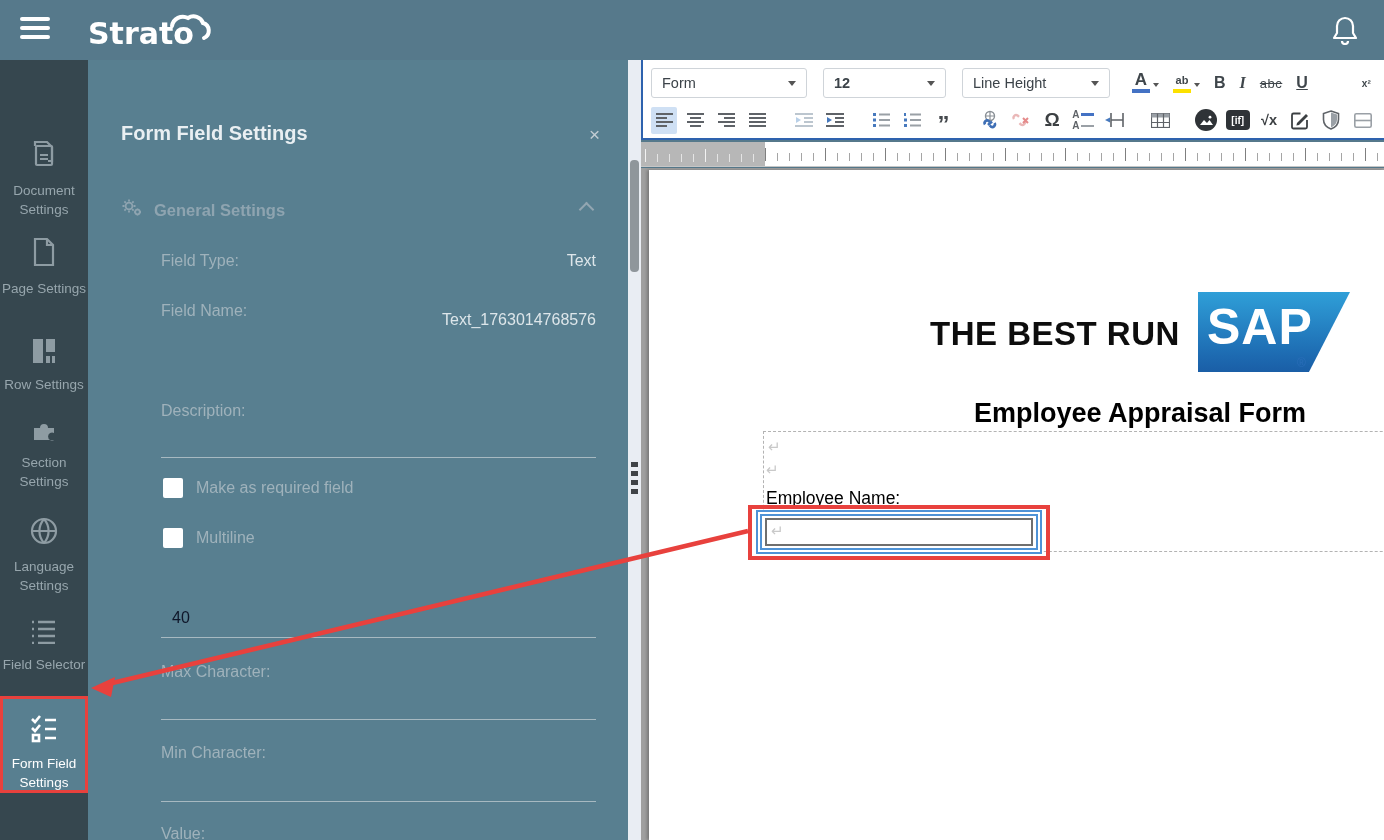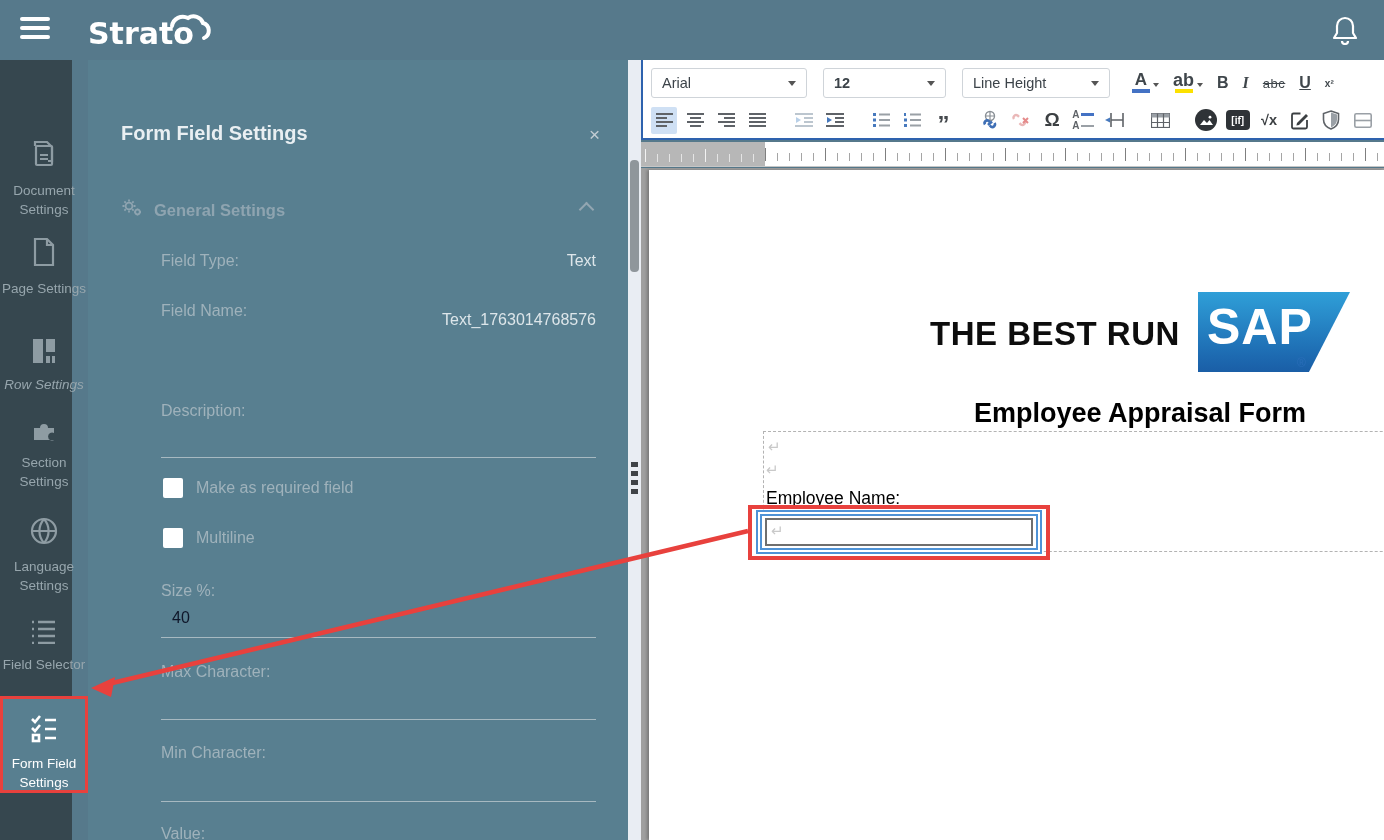--- a/index.html
+++ b/index.html
@@ -8,25 +8,25 @@
   .app { position:relative; width:1384px; height:840px; overflow:hidden; }
 
   
   .topbar { position:absolute; left:0; top:0; width:1384px; height:60px; background:#56798b; z-index:20; }
   .hamburger { position:absolute; left:20px; top:17px; width:30px; height:26px; cursor:pointer; }
   .hamburger span { display:block; width:30px; height:4px; background:#fff; border-radius:2px; margin-bottom:5px; }
   .logo { position:absolute; left:88px; top:6px; }
   .bell { position:absolute; right:26px; top:15px; }
 
   
-  .sidebar { position:absolute; left:0; top:60px; width:72px; height:780px; background:#36474f; z-index:15; }
+  .sidebar { position:absolute; left:0; top:60px; width:88px; height:780px; background:#36474f; z-index:15; }
   .sb-item { position:absolute; left:0; width:88px; text-align:center; color:#97a6ad; font-size:13.5px; line-height:19px; cursor:pointer; }
   .sb-item .sb-icon { display:block; margin:0 auto 6px auto; }
   .sb-item svg { stroke:#8e9ca3; fill:none; }
-  .sb-doc { top:78px; } .sb-page { top:176px; } .sb-row { top:278px;font-style:italic; }
+  .sb-doc { top:78px; } .sb-page { top:176px; } .sb-row { top:278px; }
   .sb-sec { top:354px; } .sb-lang { top:456px; } .sb-fsel { top:558px; }
   .sb-ffs { top:636px; height:97px; padding-top:14px; background:#587f90; border:3px solid #e8413d; color:#fff; }
   .sb-ffs svg { stroke:#fff; }
 
   
   .panel { position:absolute; left:88px; top:60px; width:540px; height:780px; background:#587f90; z-index:10; }
   .pr { position:absolute; left:33px; right:32px; }
   .panel-title { top:62px; font-size:20px; font-weight:600; color:#e9eff2; }
   .panel-close { position:absolute; top:64px; right:28px; left:auto; color:#c3cdd3; font-size:19px; cursor:pointer; }
   .sec-head { top:138px; display:flex; align-items:center; color:#8ea4b0; font-weight:700; font-size:16.5px; }
@@ -64,21 +64,21 @@
   .caret { width:0; height:0; border-left:4px solid transparent; border-right:4px solid transparent; border-top:5px solid #555; }
   .g-group { display:flex; align-items:center; gap:14px; margin-left:6px; }
   .g-btn { display:flex; align-items:flex-end; color:#3f464b; cursor:pointer; font-size:16px; font-weight:700; }
   .fc-stack { display:flex; flex-direction:column; align-items:center; line-height:14px; }
   .fc-bar { width:18px; height:4px; margin-top:2px; }
   .bar-blue { background:#4472c4; } .bar-yellow { background:#fce100; }
   .mini-caret { width:0; height:0; border-left:3.5px solid transparent; border-right:3.5px solid transparent; border-top:4px solid #555; margin:0 0 6px 3px; }
   .t-italic { font-family:"Liberation Serif",serif; font-style:italic; font-weight:700; }
   .t-strike { text-decoration:line-through; font-size:13px; font-weight:400; letter-spacing:.5px; }
   .t-under { text-decoration:underline; }
-  .t-sup { font-size:10px; }
+  .t-sup { font-size:10px;margin-left:40px; }
   .tb-row2 { gap:5px; margin-top:1px; }
   .tb-icon { width:27px; height:27px; display:flex; align-items:center; justify-content:center; cursor:pointer; border-radius:2px; color:#3c4043; }
   .tb-icon.sel { background:#cfe0f4; }
   .tb-gap { width:10px; }
   .q-glyph { font-size:24px; font-weight:700; color:#45494d; line-height:10px; transform:translateY(5px); }
   .omega { font-size:19px; font-weight:600; }
   .sqrtx { font-size:14.5px; font-weight:600; }
   .dark-badge { background:#2f3337; color:#fff; border-radius:4px; font-size:10px; font-weight:700; width:24px; height:20px; display:flex; align-items:center; justify-content:center; }
   .img-badge { background:#2f3337; border-radius:50%; width:22px; height:22px; display:flex; align-items:center; justify-content:center; }
   .a-lines { display:flex; flex-direction:column; gap:2px; }
@@ -241,21 +241,20 @@
 
     <div class="pr cb-row r-cb1">
       <span class="checkbox"></span>
       <span>Make as required field</span>
     </div>
     <div class="pr cb-row r-cb2">
       <span class="checkbox"></span>
       <span>Multiline</span>
     </div>
 
-    <div class="pr r-label r-size">Size %:</div>
     <div class="pr r-sizeval">40</div>
     <div class="pr u-line l-size"></div>
 
     <div class="pr r-label r-max">Max Character:</div>
     <div class="pr u-line l-max"></div>
 
     <div class="pr r-label r-min">Min Character:</div>
     <div class="pr u-line l-min"></div>
 
     <div class="pr r-label r-value">Value:</div>
@@ -269,42 +268,42 @@
         <i></i>
         <i></i>
         <i></i>
       </div>
   </div>
 
   <div class="editor">
     <div class="toolbar">
       <div class="tb-row tb-row1">
         <div class="tb-select w-arial">
-          <span>Arial</span>
+          <span>Form</span>
             <span class="caret"></span>
         </div>
         <div class="tb-select w-size">
           <span>12</span>
             <span class="caret"></span>
         </div>
         <div class="tb-select w-lh">
           <span>Line Height</span>
             <span class="caret"></span>
         </div>
         <div class="g-group">
           <div class="g-btn">
             <span class="fc-stack">
                 <span style="font-size:17px">A</span>
                 <span class="fc-bar bar-blue"></span>
               </span>
             <span class="mini-caret"></span>
           </div>
           <div class="g-btn">
             <span class="fc-stack">
-                <span style="font-size:18px">ab</span>
+                <span style="font-size:11px">ab</span>
                 <span class="fc-bar bar-yellow"></span>
               </span>
             <span class="mini-caret"></span>
           </div>
           <span class="g-btn">B</span>
           <span class="g-btn t-italic">I</span>
           <span class="g-btn t-strike">abc</span>
           <span class="g-btn t-under">U</span>
           <span class="g-btn t-sup">x²</span>
         </div>

